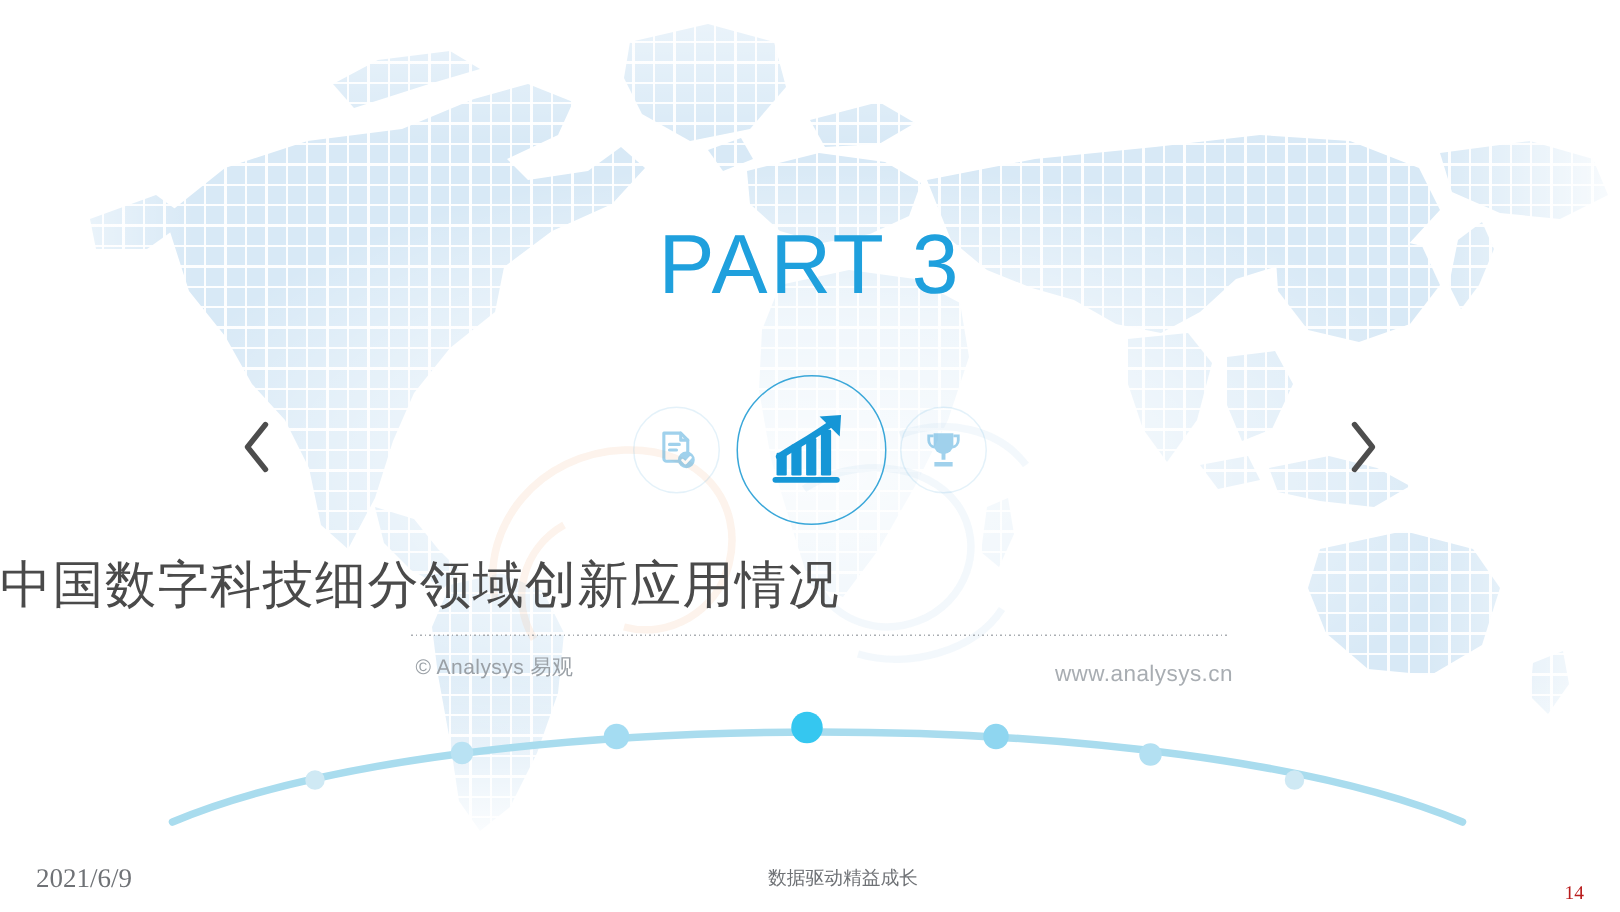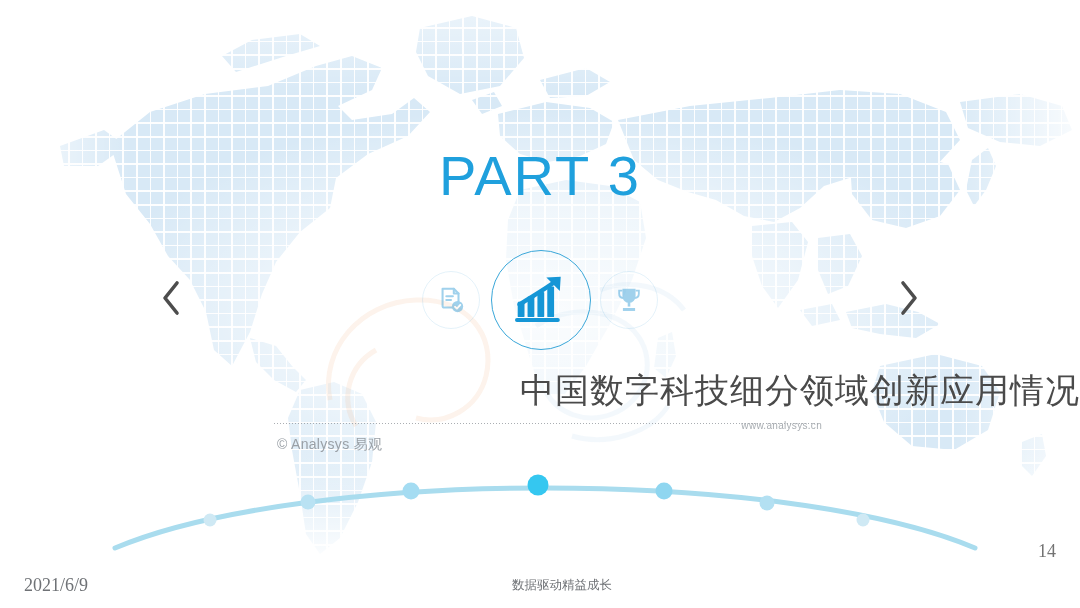--- a/index.html
+++ b/index.html
@@ -110,21 +110,21 @@
   }
   .icon-center svg { width: 58px; height: 52px; }
   .icon-side svg   { width: 30px; height: 30px; }
 
   
   .section-title {
     position: absolute;
     left: 0;
     right: 0;
     top: 370px;
-    text-align: right;
+    text-align: left;
     font-size: 34px;
     font-weight: 400;
     color: #4a4a4a;
     letter-spacing: 1px;
     line-height: 1.18;
   }
 
   
   .divider {
     position: absolute;
@@ -141,22 +141,22 @@
     position: absolute;
     left: 277px;
     top: 436px;
     font-size: 14px;
     color: #9aa0a6;
     letter-spacing: 0.3px;
   }
   .credit-right {
     position: absolute;
     right: 258px;
-    top: 420px;
-    font-size: 10px;
+    top: 441px;
+    font-size: 15px;
     color: #a8adb2;
     letter-spacing: 0.3px;
   }
 
   
   .nav-arrow {
     position: absolute;
     top: 272px;
     width: 42px;
     height: 52px;
@@ -194,23 +194,23 @@
     left: 0; right: 0;
     top: 577px;
     text-align: center;
     font-size: 12.5px;
     color: #6f7276;
     margin-left: 44px;
   }
   .footer-page {
     position: absolute;
     right: 24px;
-    top: 541px;
-    font-size: 18px;
-    color: #737373;
+    top: 587px;
+    font-size: 13px;
+    color: #b91c1c;
     font-family: "Liberation Serif", "DejaVu Serif", serif;
   }
 </style>
 </head>
 <body>
 
 <div id="slide">
 
   <div class="map-layer">
     <svg class="map-svg" viewBox="0 0 1080 570" preserveAspectRatio="none">

